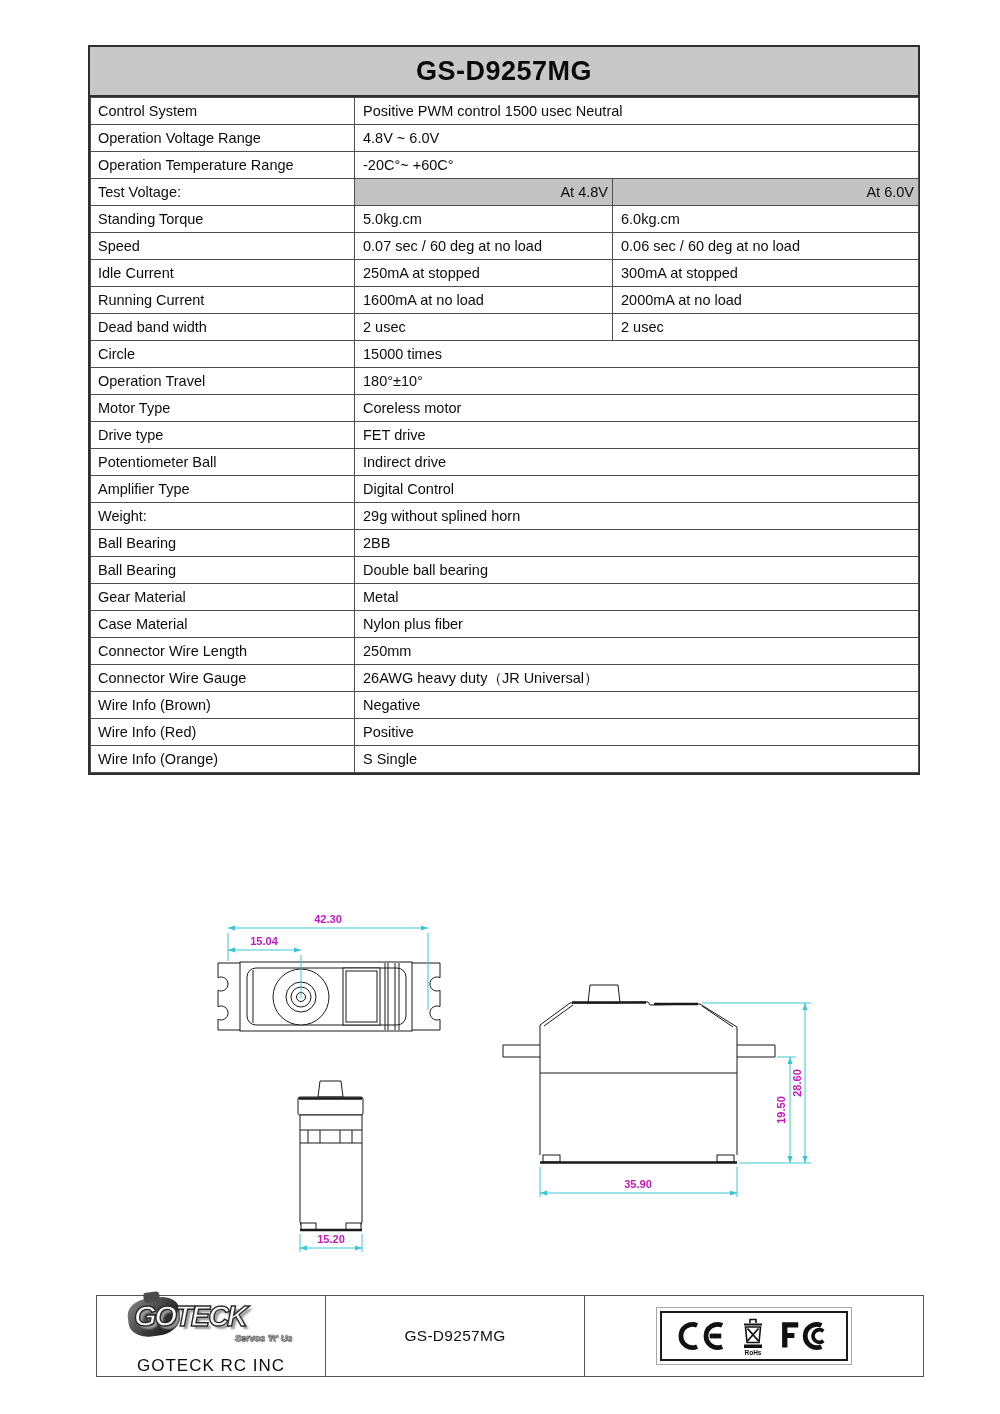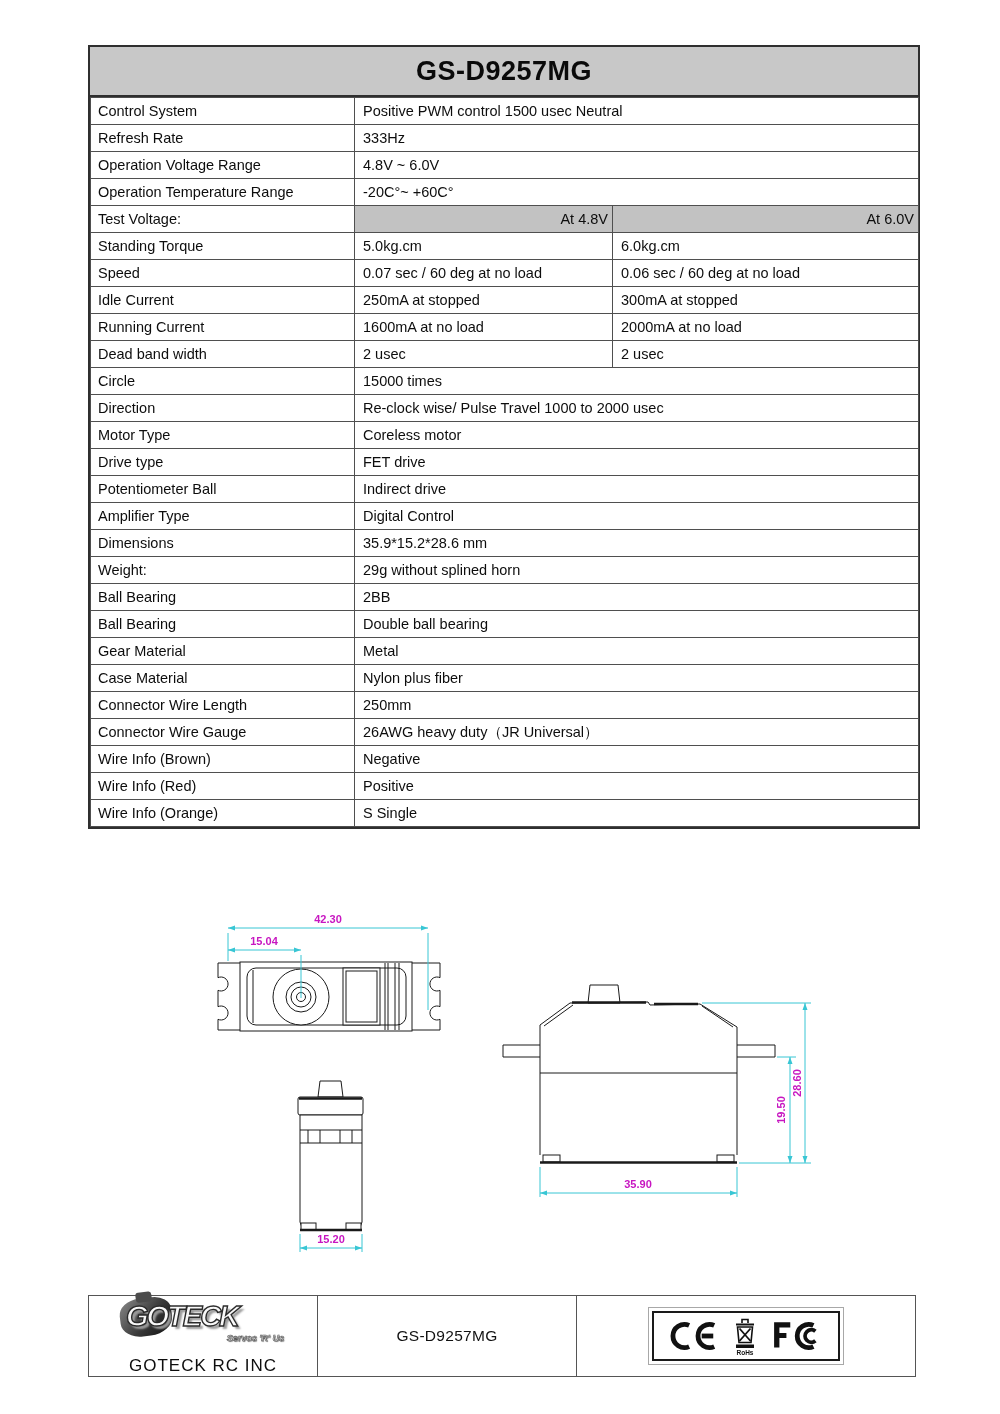--- a/index.html
+++ b/index.html
@@ -19,21 +19,21 @@
   
   .drawings{position:absolute;left:88px;top:877px;width:828px;height:418px;}
   .dwg-line{stroke:#1a1a1a;stroke-width:1;fill:none;}
   .dwg-fill{fill:#fff;stroke:#1a1a1a;stroke-width:1;}
   .dwg-thick{stroke:#1a1a1a;stroke-width:2.4;fill:none;}
   .dim-line{stroke:#38c6d4;stroke-width:1;fill:none;}
   .dim-arrow{fill:#38c6d4;stroke:none;}
   .dim-text{fill:#c716c1;font-size:11px;font-weight:bold;font-family:"Liberation Sans",sans-serif;text-anchor:middle;}
 
   
-  .footer{position:absolute;left:88px;top:1295px;width:828px;height:82px;border:1px solid #555;
+  .footer{position:absolute;left:96px;top:1295px;width:828px;height:82px;border:1px solid #555;
           display:flex;box-sizing:border-box;background:#fff;}
   .fcell{box-sizing:border-box;border-right:1px solid #555;display:flex;flex-direction:column;
          align-items:center;justify-content:center;}
   .fcell:last-child{border-right:none;}
   .fcell-logo{width:229px;}
   .fcell-model{width:259px;font-size:15.5px;letter-spacing:.3px;}
   .fcell-certs{flex:1;}
   .goteck-logo{position:relative;height:42px;width:170px;margin-top:2px;}
   .logo-blob{position:absolute;left:2px;top:0px;width:52px;height:38px;
              background:linear-gradient(135deg,#8a8a8a 0%,#3a3a3a 55%,#0e0e0e 100%);
@@ -61,24 +61,20 @@
           <col style="width:264px">
           <col style="width:258px">
           <col style="width:306px">
         </colgroup>
       <tbody>
           <tr>
             <td>Control System</td>
             <td colspan="2">Positive PWM control 1500 usec Neutral</td>
           </tr>
           <tr>
-            <td>Refresh Rate</td>
-            <td colspan="2">333Hz</td>
-          </tr>
-          <tr>
             <td>Operation Voltage Range</td>
             <td colspan="2">4.8V ~ 6.0V</td>
           </tr>
           <tr>
             <td>Operation Temperature Range</td>
             <td colspan="2">-20C°~ +60C°</td>
           </tr>
           <tr>
             <td>Test Voltage:</td>
             <td class="voltage-head">At 4.8V</td>
@@ -107,42 +103,38 @@
           <tr>
             <td>Dead band width</td>
             <td>2 usec</td>
             <td> 2 usec</td>
           </tr>
           <tr>
             <td>Circle</td>
             <td colspan="2">15000 times</td>
           </tr>
           <tr>
-            <td>Direction</td>
-            <td colspan="2">Re-clock wise/ Pulse Travel 1000 to 2000 usec</td>
+            <td>Operation Travel</td>
+            <td colspan="2">180°±10°</td>
           </tr>
           <tr>
             <td>Motor Type</td>
             <td colspan="2">Coreless motor</td>
           </tr>
           <tr>
             <td>Drive type</td>
             <td colspan="2">FET drive</td>
           </tr>
           <tr>
             <td>Potentiometer Ball</td>
             <td colspan="2">Indirect drive</td>
           </tr>
           <tr>
             <td>Amplifier Type</td>
             <td colspan="2">Digital Control</td>
-          </tr>
-          <tr>
-            <td>Dimensions</td>
-            <td colspan="2">35.9*15.2*28.6 mm</td>
           </tr>
           <tr>
             <td>Weight:</td>
             <td colspan="2">29g without splined horn</td>
           </tr>
           <tr>
             <td>Ball Bearing</td>
             <td colspan="2">2BB</td>
           </tr>
           <tr>

